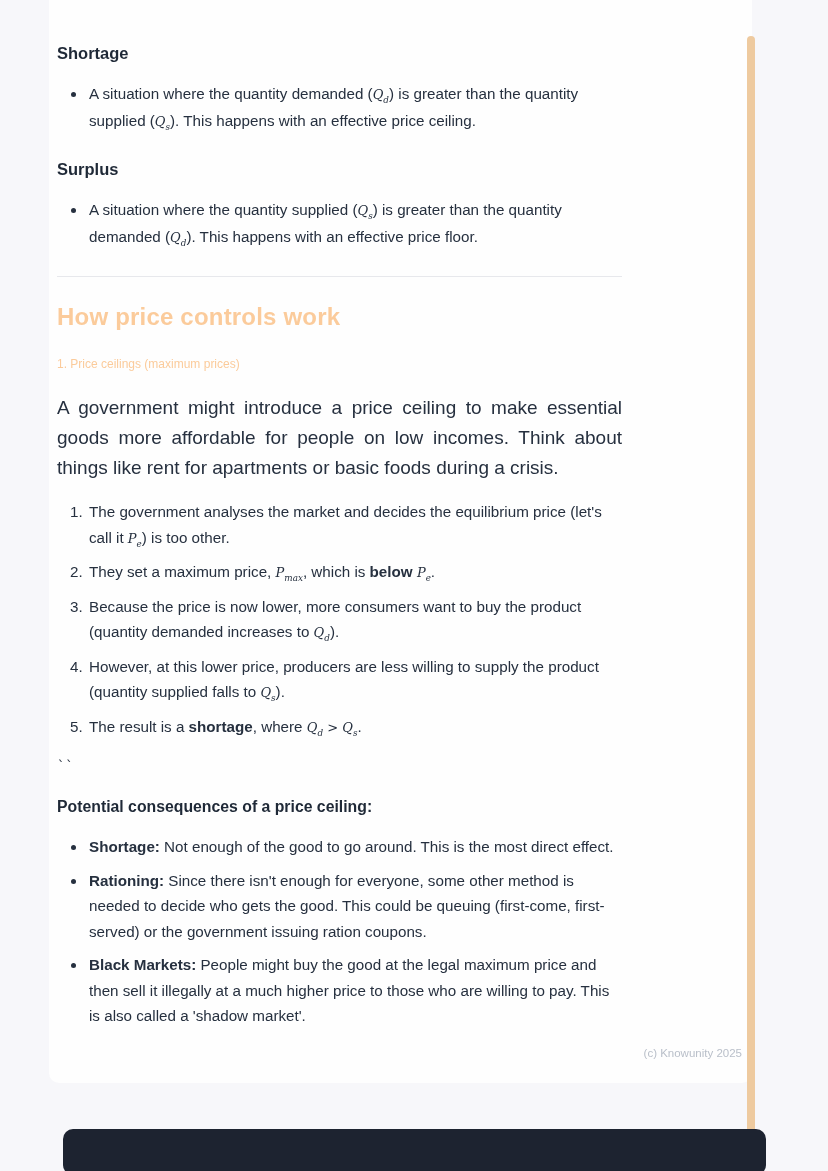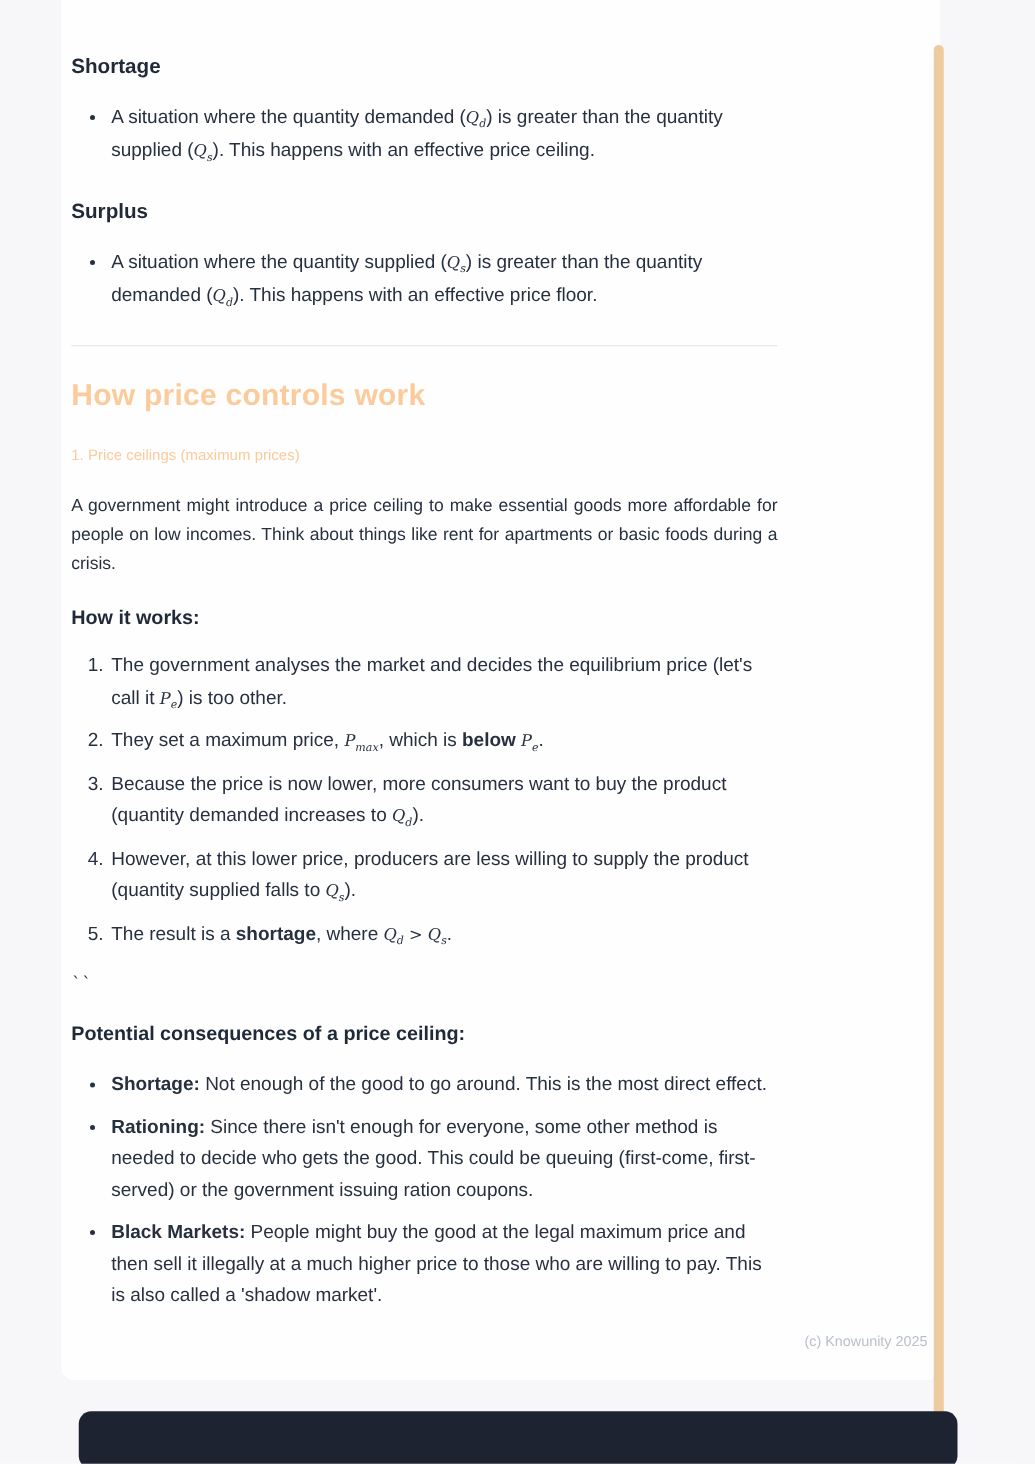--- a/index.html
+++ b/index.html
@@ -57,22 +57,22 @@
     letter-spacing: 0.2px;
   }
   h2.sub-heading {
     margin-top: 26px;
     font-size: 12px;
     font-weight: 400;
     color: #fbcb9b;
   }
   p.body-paragraph {
     margin-top: 22px;
-    font-size: 14px;
-    line-height: 23px;
+    font-size: 19px;
+    line-height: 30px;
     text-align: justify;
   }
   .label-heading {
     margin-top: 24px;
     font-size: 15.8px;
     font-weight: 700;
     color: #1f2937;
   }
   ol.step-list {
     margin: 16px 0 0 0;
@@ -149,21 +149,20 @@
       </ul>
 
       <hr class="divider">
 
       <h1 class="main-heading">How price controls work</h1>
 
       <h2 class="sub-heading">1. Price ceilings (maximum prices)</h2>
 
       <p class="body-paragraph">A government might introduce a price ceiling to make essential goods more affordable for people on low incomes. Think about things like rent for apartments or basic foods during a crisis.</p>
 
-      <h4 class="label-heading">How it works:</h4>
 
       <ol class="step-list">
         <li><span>The government analyses the market and decides the equilibrium price (let's call it </span><span class="seg-m">P<sub>e</sub></span><span>) is too other.</span></li>
         <li><span>They set a maximum price, </span><span class="seg-m">P<sub>max</sub></span><span>, which is </span><span class="seg-b">below</span><span> </span><span class="seg-m">P<sub>e</sub></span><span>.</span></li>
         <li><span>Because the price is now lower, more consumers want to buy the product (quantity demanded increases to </span><span class="seg-m">Q<sub>d</sub></span><span>).</span></li>
         <li><span>However, at this lower price, producers are less willing to supply the product (quantity supplied falls to </span><span class="seg-m">Q<sub>s</sub></span><span>).</span></li>
         <li><span>The result is a </span><span class="seg-b">shortage</span><span>, where </span><span class="seg-m">Q<sub>d</sub></span><span class="seg-m"> &gt; </span><span class="seg-m">Q<sub>s</sub></span><span>.</span></li>
       </ol>
 
       <p class="stray-code">``</p>

